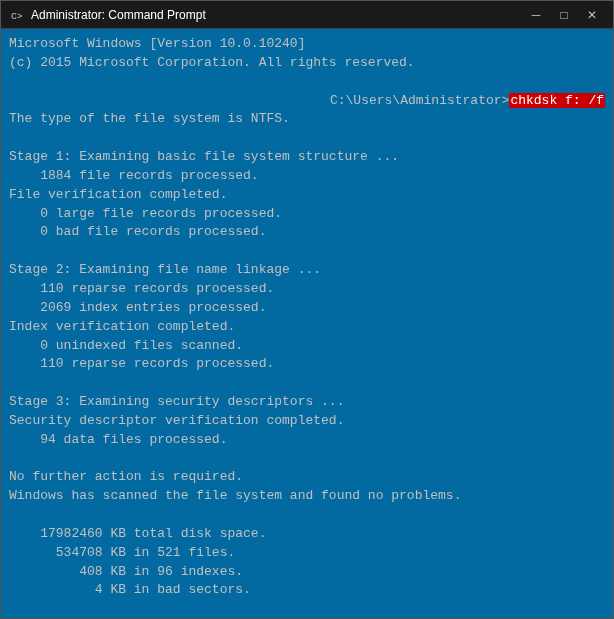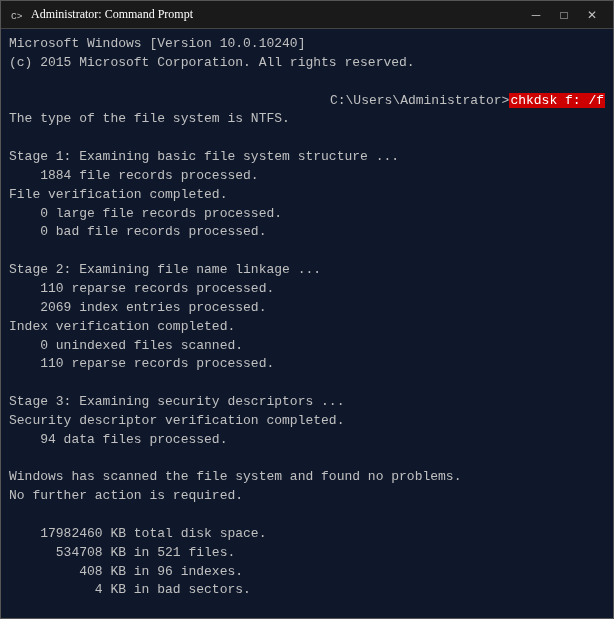--- a/index.html
+++ b/index.html
@@ -51,21 +51,21 @@
       justify-content: center;
     }
 
     .title-bar-icon svg {
       width: 14px;
       height: 14px;
     }
 
     .title-bar-title {
       color: #fff;
-      font-family: Liberation Serif, serif;
+      font-family: Liberation Sans, sans-serif;
       font-size: 12px;
     }
 
     .title-bar-controls {
       display: flex;
       gap: 2px;
     }
 
     .title-bar-btn {
       width: 26px;
@@ -75,21 +75,21 @@
       color: #c0c0c0;
       cursor: pointer;
       display: flex;
       align-items: center;
       justify-content: center;
       font-size: 12px;
       font-family: 'Segoe UI', Arial, sans-serif;
     }
 
     .terminal-body {
-      background: #0f172a;
+      background: #0369a1;
       flex: 1;
       padding: 6px 8px;
       overflow: hidden;
       line-height: 1.45;
     }
 
     .line {
       white-space: pre;
       color: #c0c0c0;
     }
@@ -147,22 +147,22 @@
     <div class="line">    110 reparse records processed.</div>
     <div class="line">    2069 index entries processed.</div>
     <div class="line">Index verification completed.</div>
     <div class="line">    0 unindexed files scanned.</div>
     <div class="line">    110 reparse records processed.</div>
     <div class="line empty"></div>
     <div class="line">Stage 3: Examining security descriptors ...</div>
     <div class="line">Security descriptor verification completed.</div>
     <div class="line">    94 data files processed.</div>
     <div class="line empty"></div>
+    <div class="line">No further action is required.</div>
     <div class="line">Windows has scanned the file system and found no problems.</div>
-    <div class="line">No further action is required.</div>
     <div class="line empty"></div>
     <div class="line">    17982460 KB total disk space.</div>
     <div class="line">      534708 KB in 521 files.</div>
     <div class="line">         408 KB in 96 indexes.</div>
     <div class="line">           4 KB in bad sectors.</div>
 
   </div>
 </div>
 
 </body></html>

